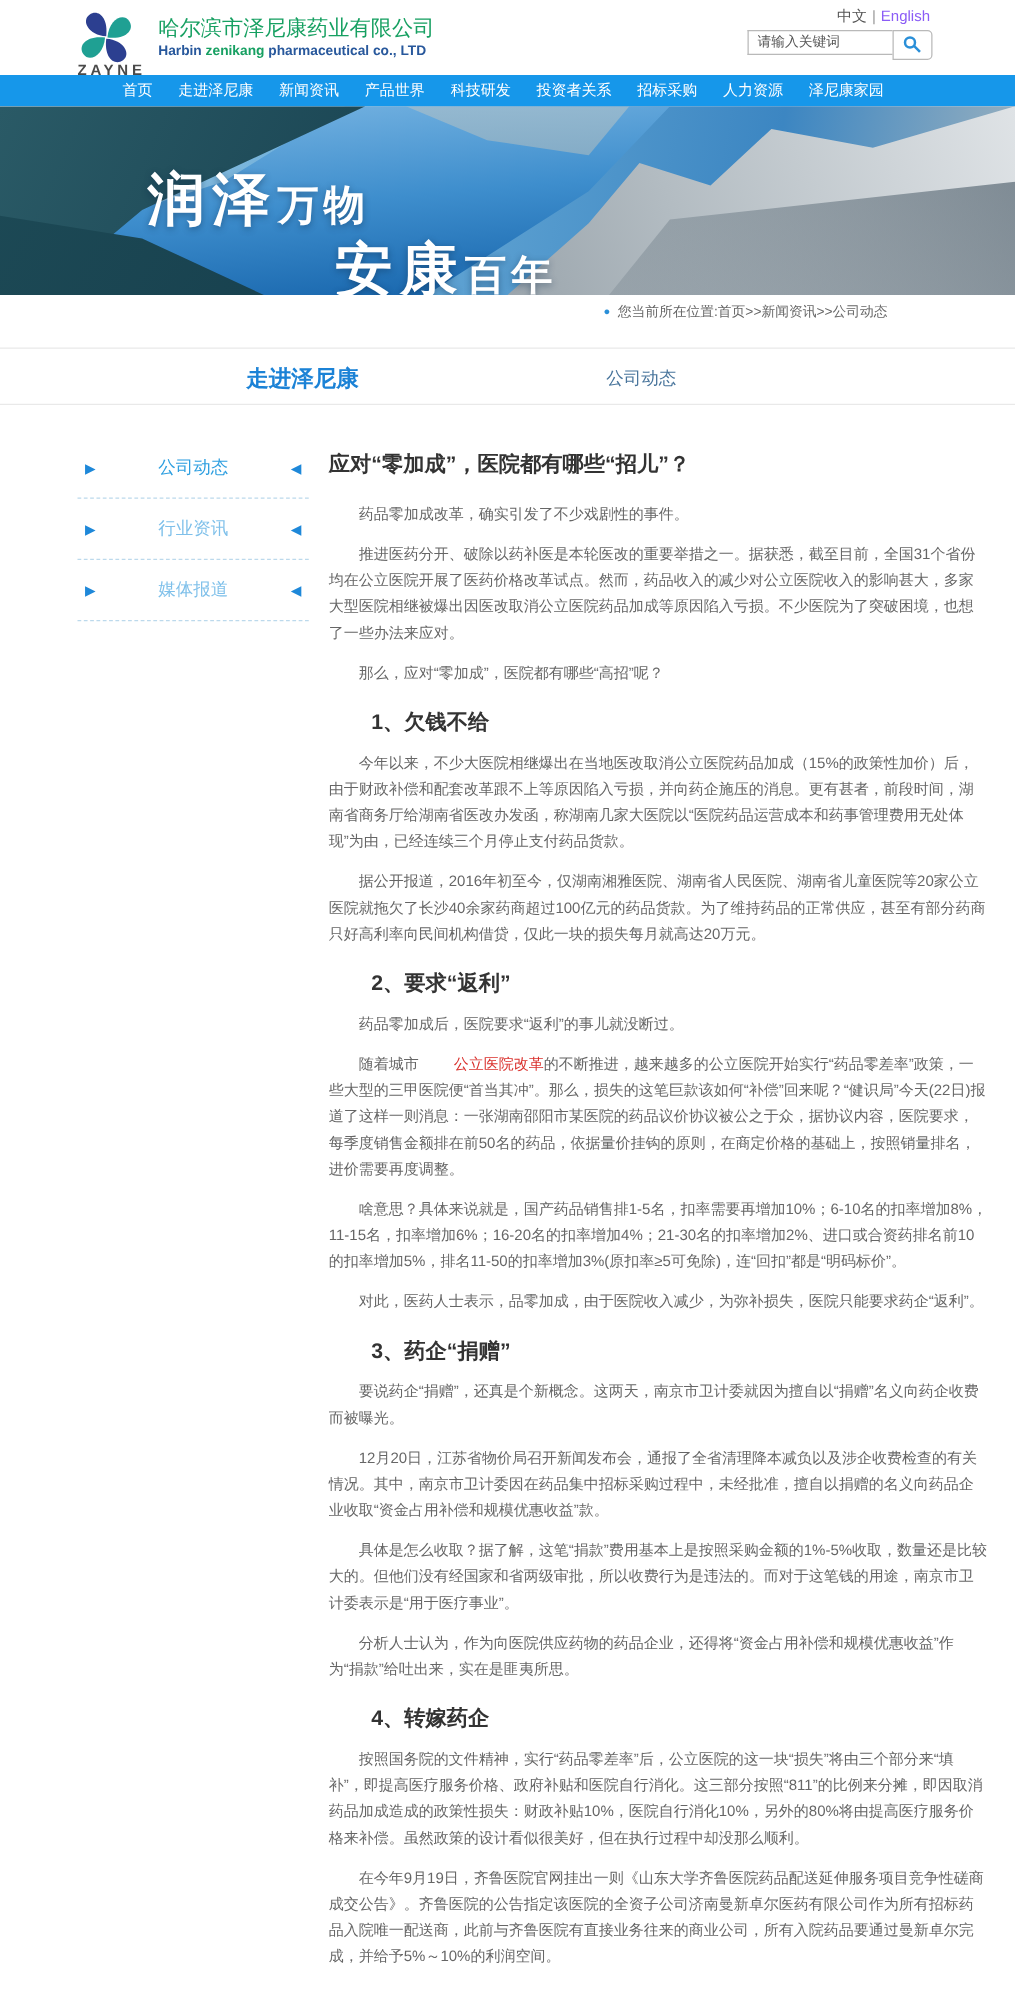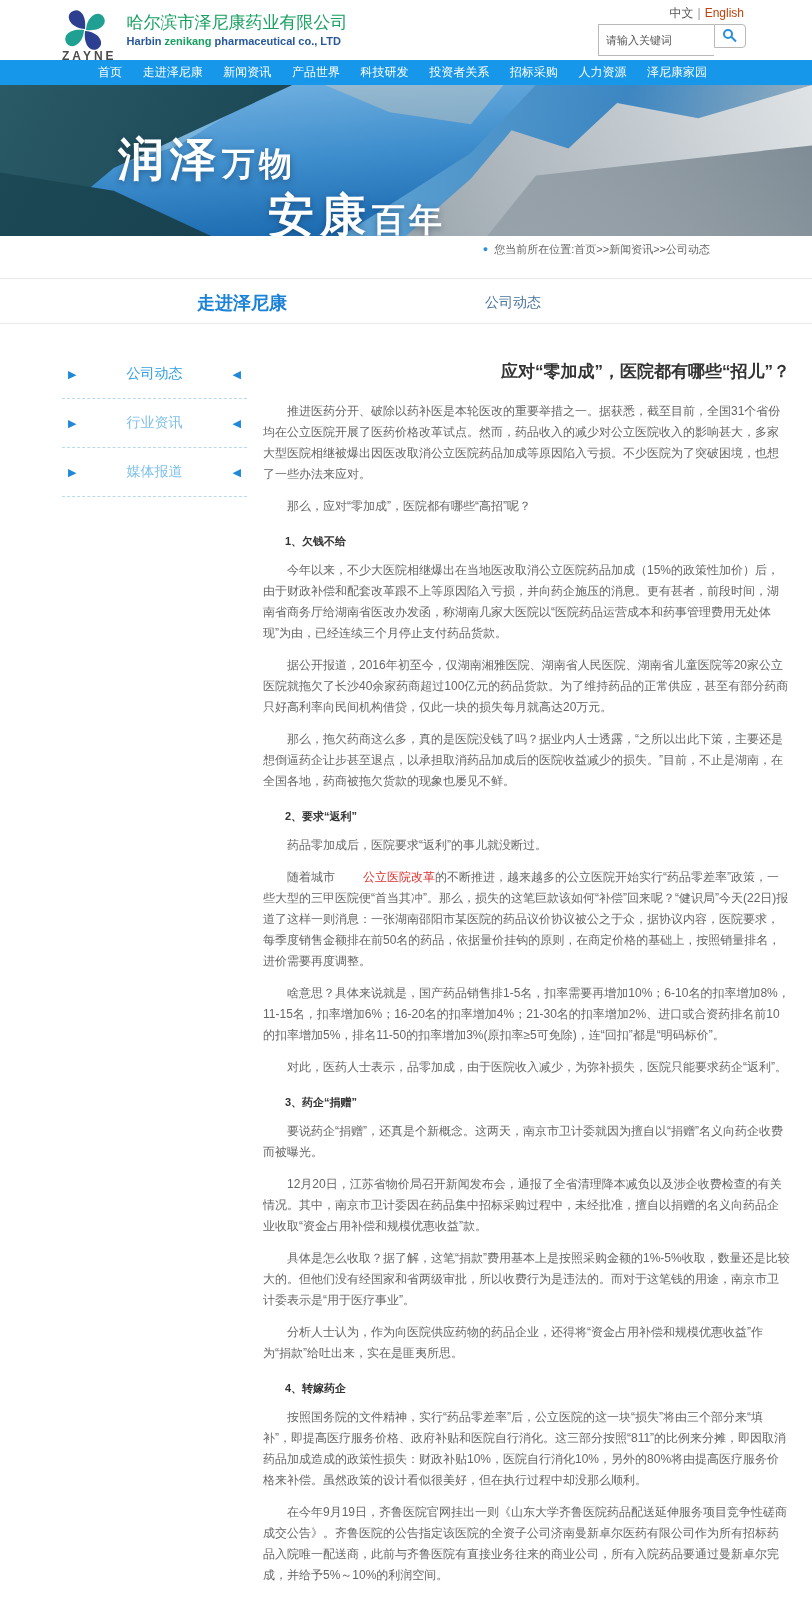--- a/index.html
+++ b/index.html
@@ -10,24 +10,24 @@
   }
   
   .topbar { position:relative; height:60px; background:#fff; }
   .logo-wrap { position:absolute; left:62px; top:7px; display:flex; align-items:flex-start; gap:10px; }
   .logo-icon { width:46px; height:46px; display:block; }
   .logo-zayne { font-size:12px; font-weight:bold; color:#4a4a4a; letter-spacing:3px; text-align:left; margin-top:-4px;}
   .company-cn { font-size:17px; font-weight:normal; color:#17a062; line-height:24px; margin-top:4px;}
   .company-en { font-size:11px; font-weight:bold; color:#28589c; }
   .company-en .mid { color:#17a062;margin-top:28px; }
   .lang-switch { position:absolute; right:68px; top:5px; font-size:12px; color:#555; }
-  .lang-switch .en { color:#c2410c; }
+  .lang-switch .en { color:#8b5cf6; }
   .lang-switch .sep { color:#999; margin:0 4px; }
   .search-box { position:absolute; right:66px; top:24px; display:flex; align-items:stretch; }
-  .search-box input { width:116px; height:32px; border:1px solid #b9b9b9; border-right:none; font-size:11px; padding:0 7px; outline:none; color:#333; }
+  .search-box input { width:116px; height:20px; border:1px solid #b9b9b9; border-right:none; font-size:11px; padding:0 7px; outline:none; color:#333; }
   .search-box input::placeholder { color:#555; }
   .search-btn { width:32px; height:24px; border:1px solid #b9b9b9; background:#fff; border-radius:0 4px 4px 0; cursor:pointer; position:relative; }
   .mag { position:absolute; left:8px; top:4px; width:10px; height:10px; border:2px solid #2a8fd8; border-radius:50%; }
   .mag::after { content:""; position:absolute; width:7px; height:2px; background:#2a8fd8; transform:rotate(45deg); right:-6px; bottom:-3px; }
   
   .mainnav { height:25px; background:#1697ea; display:flex; align-items:center; justify-content:space-between; padding:0 105px 0 98px; }
   .nav-item { color:#fff; font-size:12px; text-decoration:none; white-space:nowrap; }
   
   .banner { position:relative; height:151px; overflow:hidden; background:linear-gradient(100deg,#a8cde6 0%,#6fb0da 30%,#3c86c2 75%,#9fb3bf 100%); }
   .bn-layer { position:absolute; inset:0; }
@@ -50,23 +50,23 @@
   .section-title { position:absolute; left:197px; top:12px; font-size:18px; font-weight:bold; color:#1b82d6; }
   .section-tab { position:absolute; left:485px; top:15px; font-size:14px; color:#49759c; cursor:pointer; }
   
   .content { display:flex; padding-bottom:34px; }
   .sidebar { width:185px; margin-left:62px; padding-top:26px; flex-shrink:0; }
   .side-item { display:flex; align-items:center; justify-content:space-between; padding:15px 6px; border-bottom:1px dashed #bcd9ec; cursor:pointer; }
   .side-item .lbl { font-size:14px; color:#7fc0ea; }
   .side-item:first-child .lbl { color:#2e9fe0; }
   .side-arrow { color:#1e88d9; font-size:11px; }
   .article { flex:1; padding:22px 22px 10px 16px; }
-  .art-title { text-align:right; font-size:17px; font-weight:bold; color:#333; margin:14px 0 18px; }
+  .art-title { text-align:left; font-size:17px; font-weight:bold; color:#333; margin:14px 0 18px; }
   .art-p { font-size:12px; line-height:21px; color:#666; margin:11px 0; text-indent:2em; }
-  .art-h { font-size:11px; font-weight:bold; color:#333; margin:17px 0 6px; text-indent:2em; }
+  .art-h { font-size:17px; font-weight:bold; color:#333; margin:17px 0 6px; text-indent:2em; }
   .red-link { color:#d9302c; cursor:pointer;margin-left:28px; }
 </style>
 </head>
 <body>
 
 <div class="topbar">
   <div class="logo-wrap">
     <div>
       <svg class="logo-icon" style="width:46px;height:46px" viewBox="0 0 48 48">
           <path d="M24 23 C9 22 3 10 10 5 C17 0 26 7 24 23 Z" fill="#2c3f90" transform="rotate(0 24 24)"></path>
@@ -139,26 +139,26 @@
       </div>
       <div class="side-item">
         <span class="side-arrow">▶</span>
         <span class="lbl">媒体报道</span>
         <span class="side-arrow">◀</span>
       </div>
     </div>
   <div class="article">
     <h2 class="art-title">应对“零加成”，医院都有哪些“招儿”？</h2>
     <div>
+        <p class="art-p">药品零加成改革，确实引发了不少戏剧性的事件。</p>
         <p class="art-p">推进医药分开、破除以药补医是本轮医改的重要举措之一。据获悉，截至目前，全国31个省份均在公立医院开展了医药价格改革试点。然而，药品收入的减少对公立医院收入的影响甚大，多家大型医院相继被爆出因医改取消公立医院药品加成等原因陷入亏损。不少医院为了突破困境，也想了一些办法来应对。</p>
         <p class="art-p">那么，应对“零加成”，医院都有哪些“高招”呢？</p>
         <h3 class="art-h">1、欠钱不给</h3>
         <p class="art-p">今年以来，不少大医院相继爆出在当地医改取消公立医院药品加成（15%的政策性加价）后，由于财政补偿和配套改革跟不上等原因陷入亏损，并向药企施压的消息。更有甚者，前段时间，湖南省商务厅给湖南省医改办发函，称湖南几家大医院以“医院药品运营成本和药事管理费用无处体现”为由，已经连续三个月停止支付药品货款。</p>
         <p class="art-p">据公开报道，2016年初至今，仅湖南湘雅医院、湖南省人民医院、湖南省儿童医院等20家公立医院就拖欠了长沙40余家药商超过100亿元的药品货款。为了维持药品的正常供应，甚至有部分药商只好高利率向民间机构借贷，仅此一块的损失每月就高达20万元。</p>
-        <p class="art-p">那么，拖欠药商这么多，真的是医院没钱了吗？据业内人士透露，“之所以出此下策，主要还是想倒逼药企让步甚至退点，以承担取消药品加成后的医院收益减少的损失。”目前，不止是湖南，在全国各地，药商被拖欠货款的现象也屡见不鲜。</p>
         <h3 class="art-h">2、要求“返利”</h3>
         <p class="art-p">药品零加成后，医院要求“返利”的事儿就没断过。</p>
         <p class="art-p"><span>随着城市</span><span class="red-link">公立医院改革</span><span>的不断推进，越来越多的公立医院开始实行“药品零差率”政策，一些大型的三甲医院便“首当其冲”。那么，损失的这笔巨款该如何“补偿”回来呢？“健识局”今天(22日)报道了这样一则消息：一张湖南邵阳市某医院的药品议价协议被公之于众，据协议内容，医院要求，每季度销售金额排在前50名的药品，依据量价挂钩的原则，在商定价格的基础上，按照销量排名，进价需要再度调整。</span></p>
         <p class="art-p">啥意思？具体来说就是，国产药品销售排1-5名，扣率需要再增加10%；6-10名的扣率增加8%，11-15名，扣率增加6%；16-20名的扣率增加4%；21-30名的扣率增加2%、进口或合资药排名前10的扣率增加5%，排名11-50的扣率增加3%(原扣率≥5可免除)，连“回扣”都是“明码标价”。</p>
         <p class="art-p">对此，医药人士表示，品零加成，由于医院收入减少，为弥补损失，医院只能要求药企“返利”。</p>
         <h3 class="art-h">3、药企“捐赠”</h3>
         <p class="art-p">要说药企“捐赠”，还真是个新概念。这两天，南京市卫计委就因为擅自以“捐赠”名义向药企收费而被曝光。</p>
         <p class="art-p">12月20日，江苏省物价局召开新闻发布会，通报了全省清理降本减负以及涉企收费检查的有关情况。其中，南京市卫计委因在药品集中招标采购过程中，未经批准，擅自以捐赠的名义向药品企业收取“资金占用补偿和规模优惠收益”款。</p>
         <p class="art-p">具体是怎么收取？据了解，这笔“捐款”费用基本上是按照采购金额的1%-5%收取，数量还是比较大的。但他们没有经国家和省两级审批，所以收费行为是违法的。而对于这笔钱的用途，南京市卫计委表示是“用于医疗事业”。</p>
         <p class="art-p">分析人士认为，作为向医院供应药物的药品企业，还得将“资金占用补偿和规模优惠收益”作为“捐款”给吐出来，实在是匪夷所思。</p>

